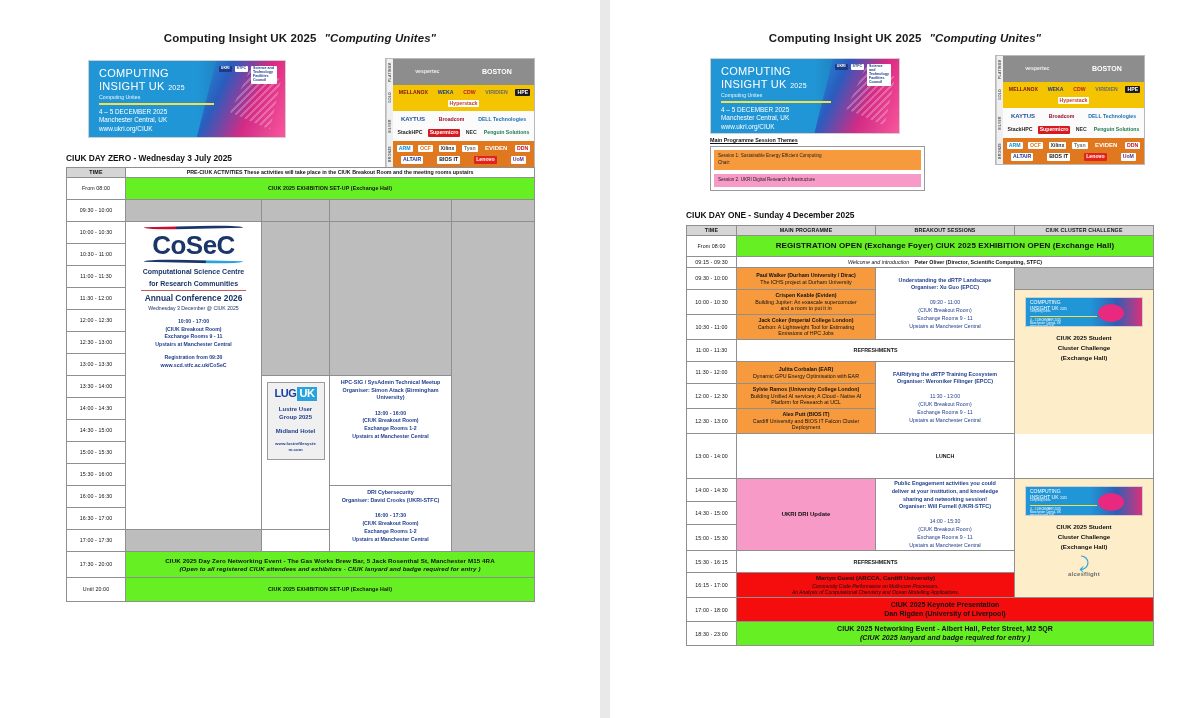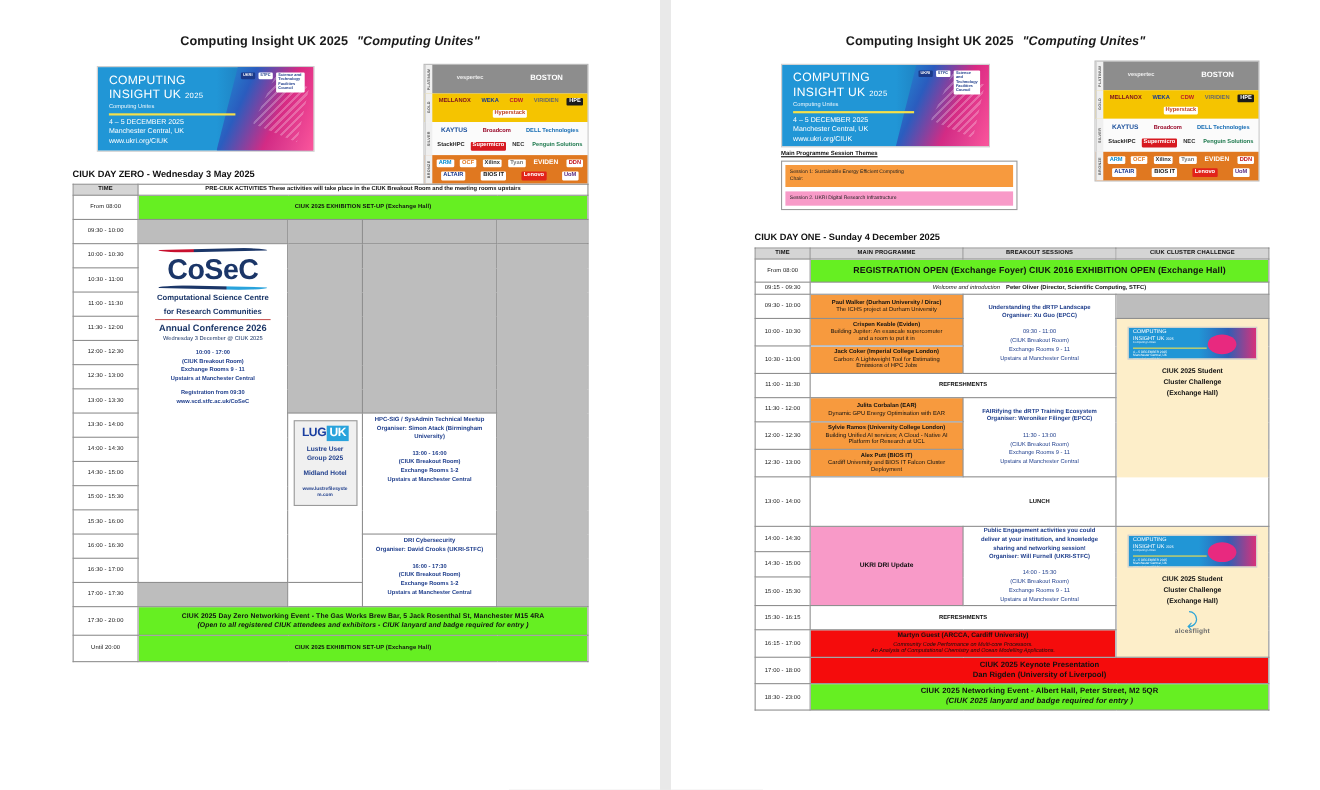--- a/index.html
+++ b/index.html
@@ -285,21 +285,21 @@
             <span class="sp-logo" style="background:#fff;color:#c4161c;">DDN</span>
             <span class="sp-logo" style="background:#fff;color:#1a3a8f;">ALTAIR</span>
             <span class="sp-logo" style="background:#fff;color:#111;">BIOS IT</span>
             <span class="sp-logo" style="background:#e2231a;color:#fff;">Lenovo</span>
             <span class="sp-logo" style="background:#fff;color:#5a2d82;">UoM</span>
           </div>
         </div>
       </div>
     </div>
 
-    <div class="day-label" style="position:absolute; left:66px; top:153px;">CIUK DAY ZERO - Wednesday 3 May 2025</div>
+    <div class="day-label" style="position:absolute; left:66px; top:153px;">CIUK DAY ZERO - Wednesday 3 July 2025</div>
 
     <table class="sched" style="position:absolute; left:66px; top:167px; width:468px;">
       <colgroup>
         <col style="width:59px">
           <col style="width:136px">
           <col style="width:68px">
           <col style="width:122px">
           <col style="width:83px">
       </colgroup>
       <tbody>
@@ -536,21 +536,21 @@
       <tbody>
         <tr>
           <th class="hdr">TIME</th>
           <th class="hdr">MAIN PROGRAMME</th>
           <th class="hdr">BREAKOUT SESSIONS</th>
           <th class="hdr">CIUK CLUSTER CHALLENGE</th>
         </tr>
 
         <tr>
           <td class="timecell" style="height:21px">From 08:00</td>
-          <td class="green" colspan="3" style="font-size:8px;">REGISTRATION OPEN (Exchange Foyer)   CIUK 2016 EXHIBITION OPEN (Exchange Hall)</td>
+          <td class="green" colspan="3" style="font-size:8px;">REGISTRATION OPEN (Exchange Foyer)   CIUK 2025 EXHIBITION OPEN (Exchange Hall)</td>
         </tr>
 
         <tr>
           <td class="timecell" style="height:11px">09:15 - 09:30</td>
           <td class="white" colspan="3">
             <span class="ital">Welcome and introduction</span>
             <span class="nm" style="margin-left:4px;">Peter Oliver  (Director, Scientific Computing, STFC)</span>
           </td>
         </tr>
 

